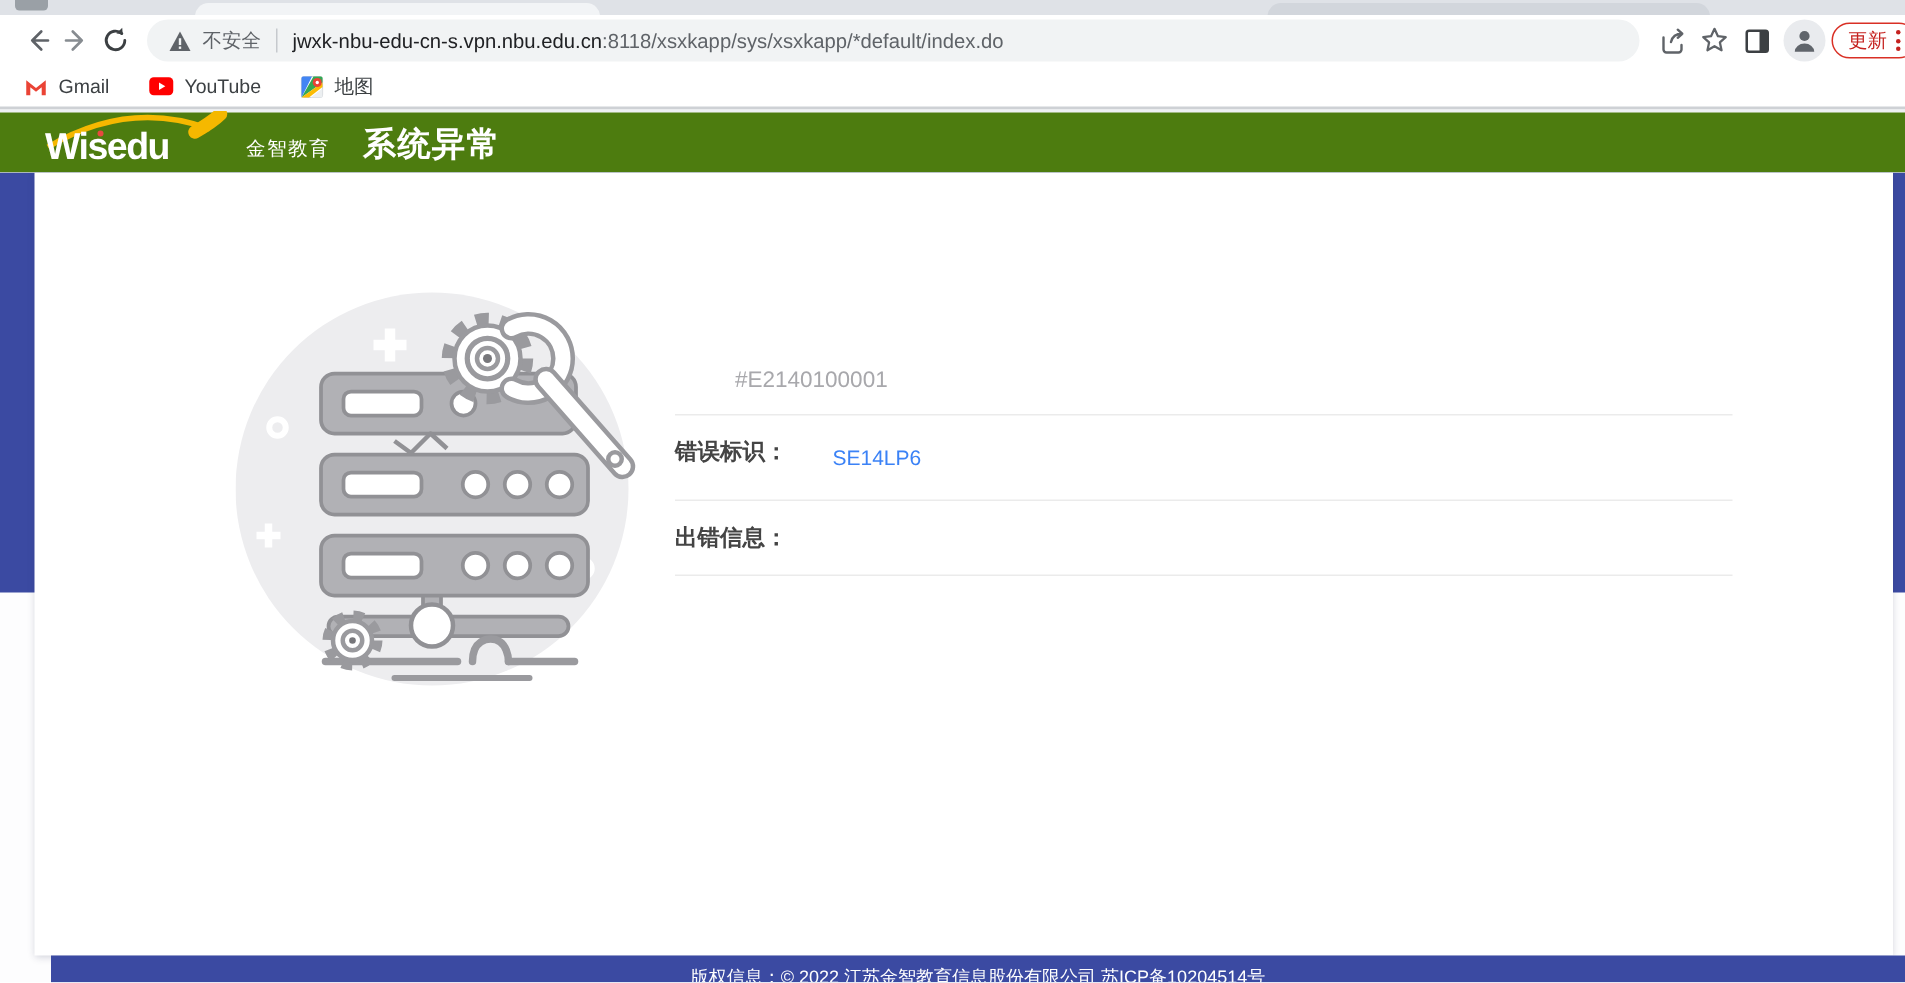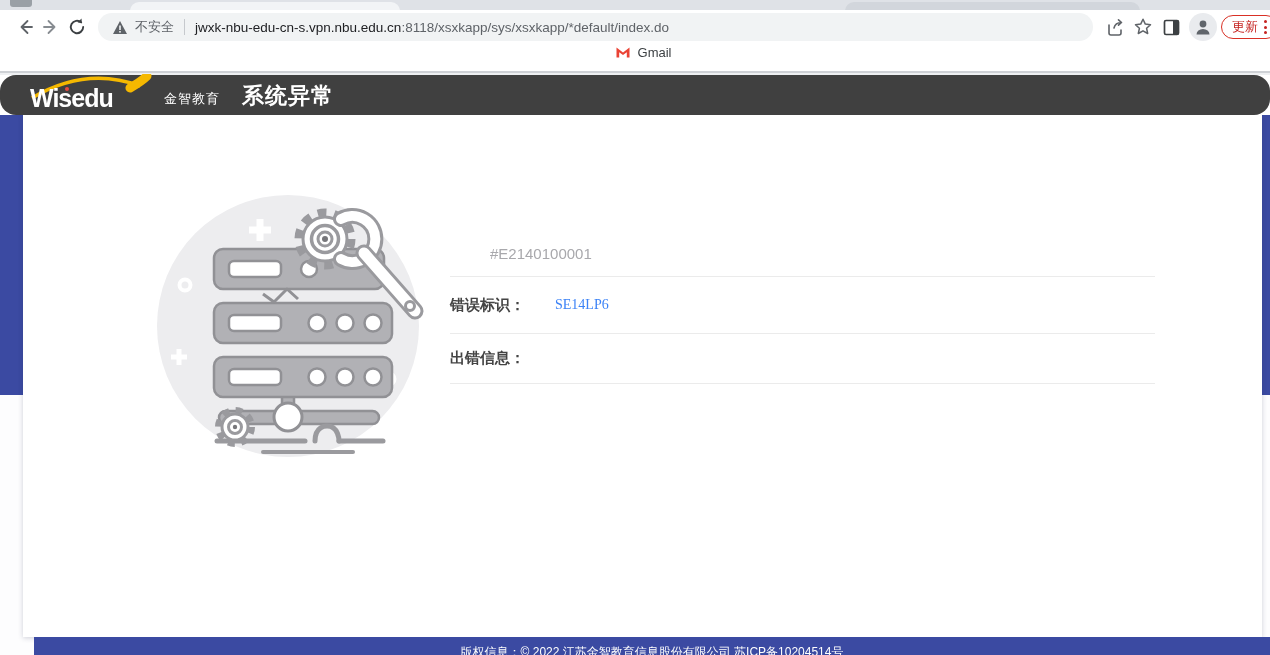--- a/index.html
+++ b/index.html
@@ -21,45 +21,45 @@
   .url-host { color:#202124; font-size:13.5px; }
   .url-path { color:#5f6368; font-size:13.5px; }
   .tool-ic { width:28px; height:26px; display:flex; align-items:center; justify-content:center; flex:0 0 auto; }
   .avatar-wrap { width:28px; height:28px; border-radius:50%; background:#e9ebee; display:flex; align-items:center; justify-content:center; margin:0 4px; flex:0 0 auto; }
   .update-pill { flex:0 0 auto; height:24px; border:1.5px solid #d93025; border-radius:13px; display:flex; align-items:center; gap:6px; padding:0 10px; margin-right:-18px; background:#fff; }
   .update-pill span { color:#c5221f; font-size:13px; }
   .dots3 { display:flex; flex-direction:column; gap:2.5px; }
   .dots3 i { width:3px; height:3px; border-radius:50%; background:#c5221f; }
 
   
-  .bookmarks { height:29px; background:#fff; border-bottom:2px solid #ced1d5; display:flex; align-items:center; gap:26px; padding-left:16px;flex-direction:column; }
+  .bookmarks { height:29px; background:#fff; border-bottom:2px solid #ced1d5; display:flex; align-items:center; gap:26px; padding-left:16px; }
   .bm { display:flex; align-items:center; gap:7px; }
   .bm span { font-size:13px; color:#3c4043; }
   .page-gap { height:2px; background:#eef0f2; }
 
   
-  .site-header { height:40px; background:#404040; display:flex; align-items:flex-end; padding:0 0 4px 30px; position:relative;border-radius:16px; }
+  .site-header { height:40px; background:#4d7c0f; display:flex; align-items:flex-end; padding:0 0 4px 30px; position:relative; }
   .logo { position:relative; width:112px; }
   .logo-text { color:#fff; font-size:25px; font-weight:bold; letter-spacing:-1px; line-height:1; position:relative; }
   .i-dot { position:absolute; left:35px; top:1px; width:4px; height:4px; border-radius:50%; background:#e8493f; }
   .swoosh { position:absolute; left:-2px; top:-12px; }
   .logo-sub { color:#fff; font-size:13px; margin:0 0 3px 22px; letter-spacing:1px; }
   .site-title { color:#fff; font-size:22px; font-weight:bold; margin:0 0 0 22px; letter-spacing:1px; }
 
   
   .main { position:relative; height:540px; background:#fdfdfe; overflow:hidden; }
   .blue-bg { position:absolute; left:0; top:0; right:0; height:280px; background:#3b4aa2; }
   .card { position:absolute; left:23px; right:8px; top:0; bottom:18px; background:#fff; box-shadow:0 1px 5px rgba(40,45,80,.22); }
   .illus { position:absolute; left:134px; top:78px; width:280px; height:266px; }
 
   .err-panel { position:absolute; left:427px; top:130px; width:705px; }
   .err-title-row { display:flex; align-items:baseline; padding-bottom:14px; border-bottom:1px solid #ebebeb; }
   .err-title { font-size:20px; font-weight:bold; color:#3a3a3a; letter-spacing:.5px; }
   .err-code { font-size:15px; color:#a8a8ac; margin-left:40px; }
-  .err-row { display:flex; align-items:center; padding:15px 0; border-bottom:1px solid #ebebeb;font-family:Liberation Serif, serif; }
+  .err-row { display:flex; align-items:flex-start; padding:15px 0; border-bottom:1px solid #ebebeb; }
   .err-label { flex:0 0 105px; font-size:15px; font-weight:bold; color:#444; }
   .err-value { font-size:14px; color:#3b82f6; line-height:26px; max-width:595px; }
 
   
   .footer { position:absolute; left:34px; right:0; bottom:0; height:18px; background:#3b4aa2; overflow:hidden; text-align:center; }
   .footer span { color:#fefefe; font-size:12px; line-height:1; position:relative; top:5px; display:inline-block; }
 </style>
 </head>
 <body>
 

